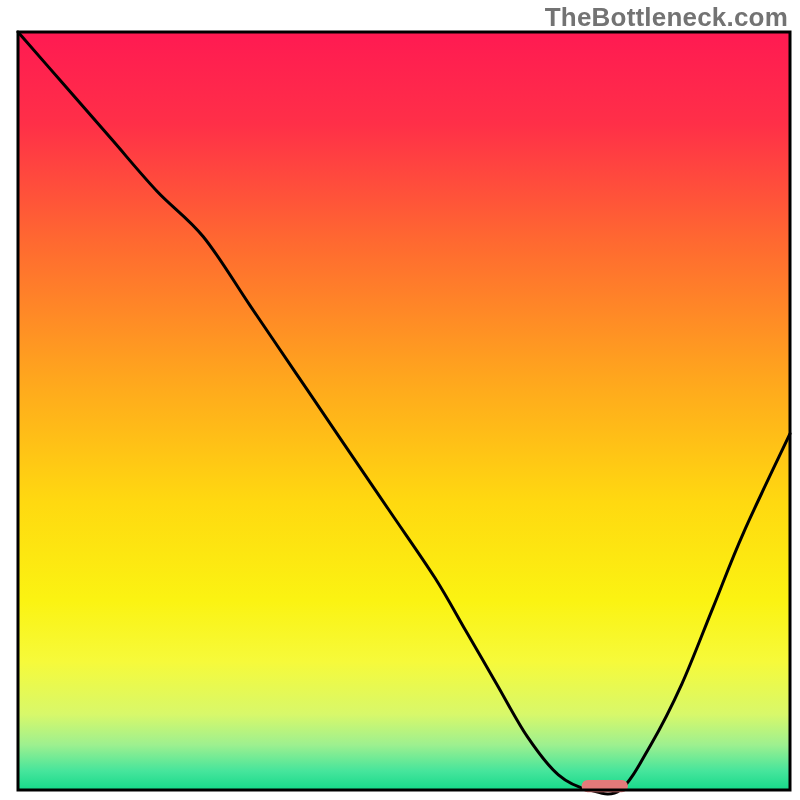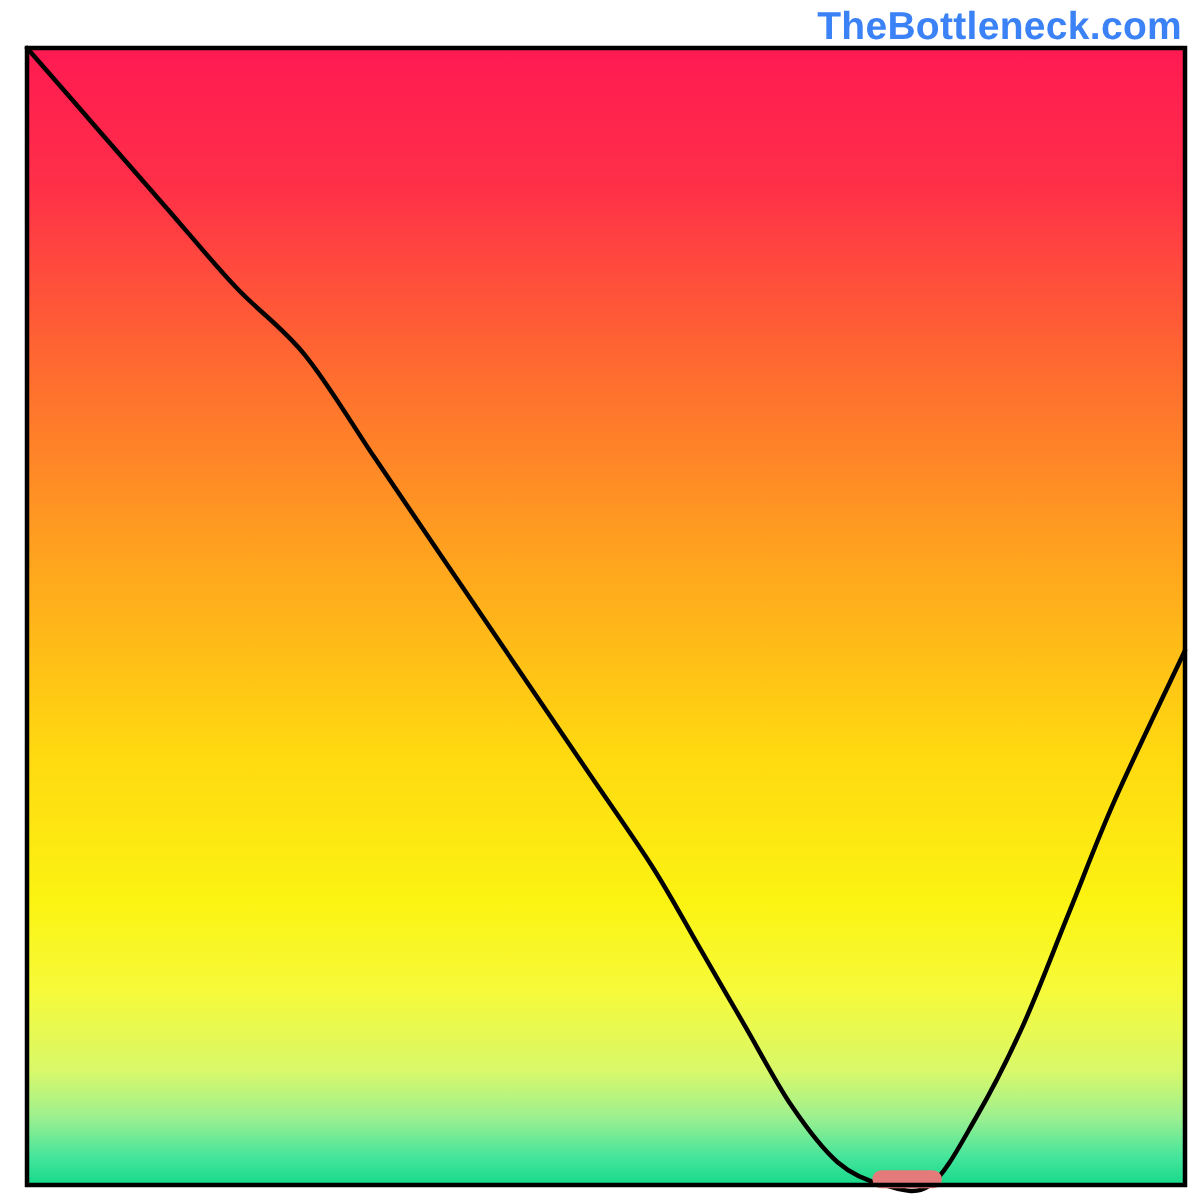--- a/index.html
+++ b/index.html
@@ -14,21 +14,21 @@
     position: relative;
     width: 800px;
     height: 800px;
   }
   .watermark {
     position: absolute;
     top: 2px;
     right: 12px;
     font-size: 26px;
     font-weight: 600;
-    color: #3b82f6;
+    color: #737373;
     letter-spacing: 0.2px;
   }
   svg {
     position: absolute;
     top: 0;
     left: 0;
   }
 </style>
 </head>
 <body>

